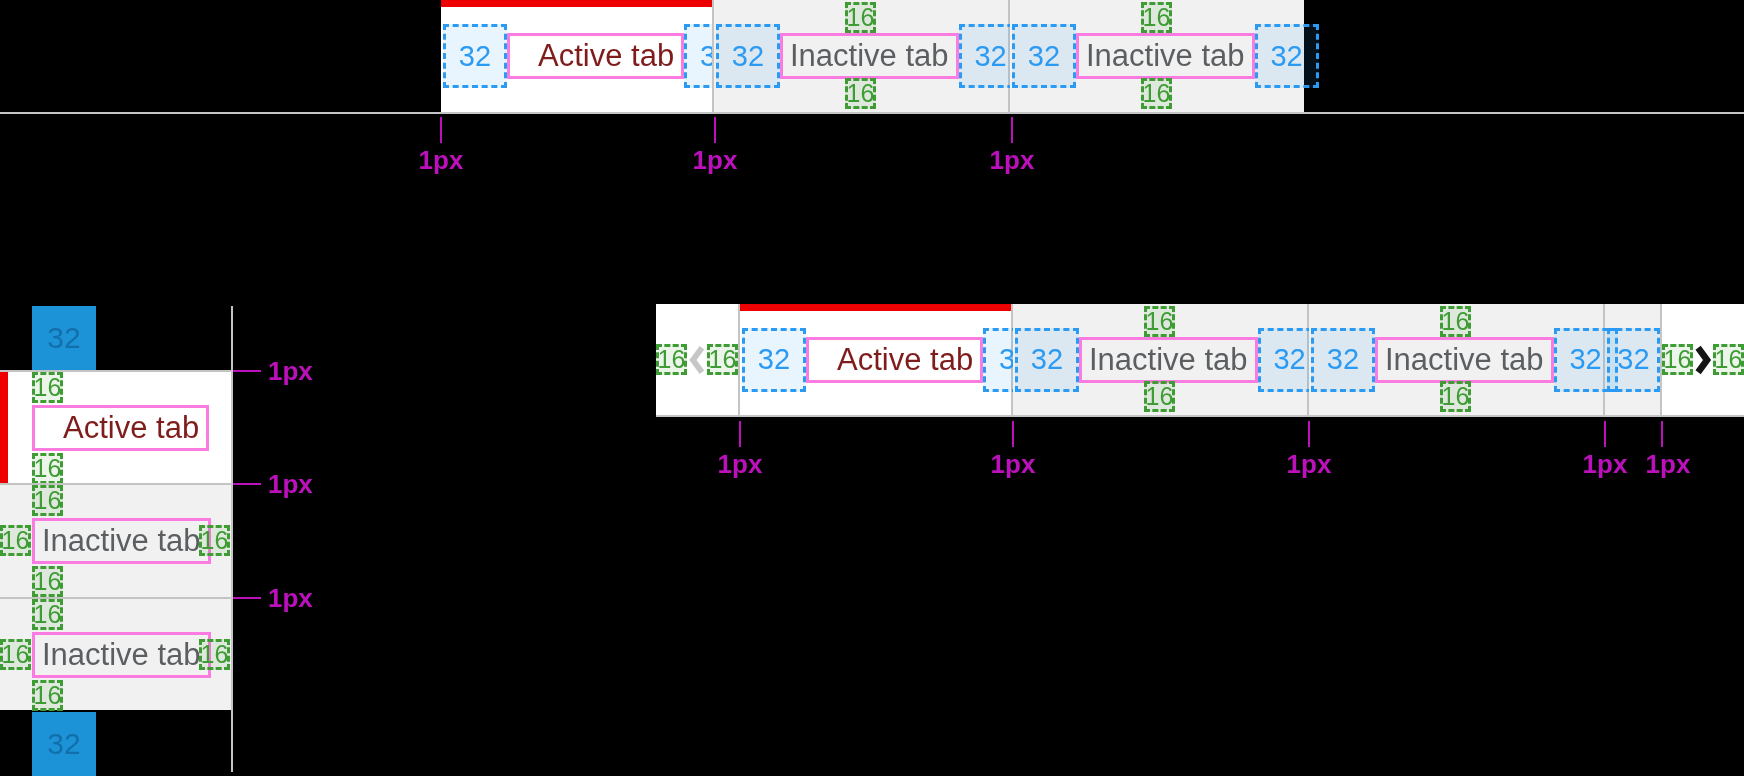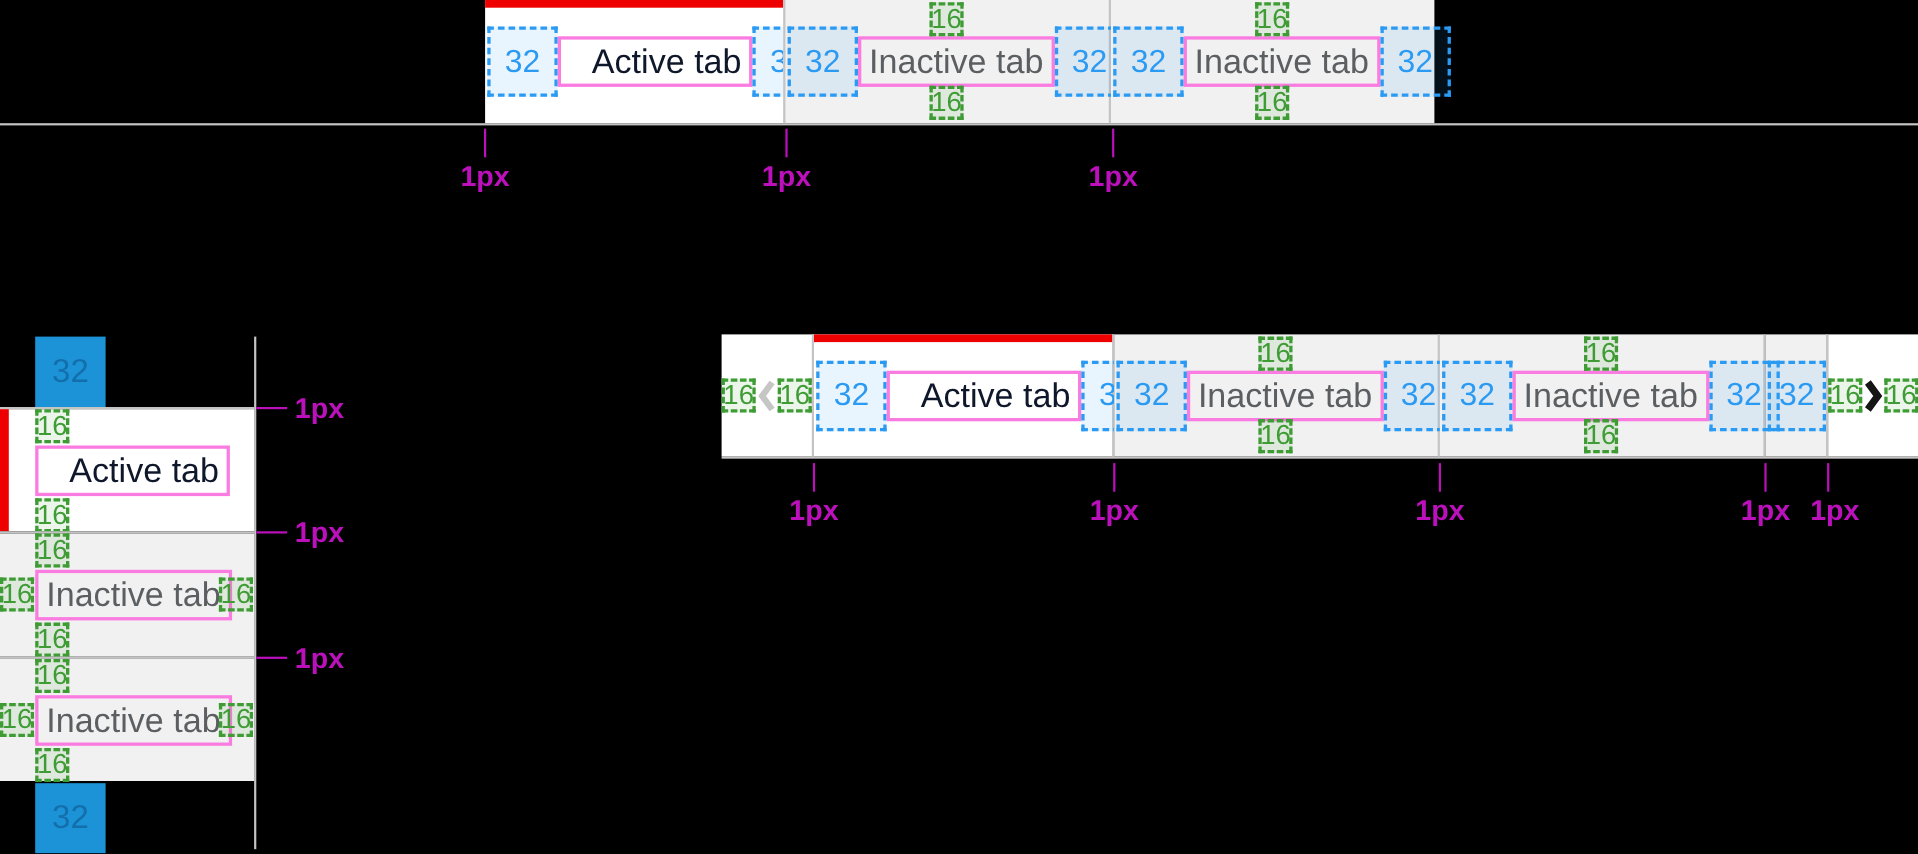--- a/index.html
+++ b/index.html
@@ -8,21 +8,21 @@
 
   
   .box32{box-sizing:border-box;width:64px;height:64px;border:3px dashed #2b9af3;
          background:rgba(43,154,243,0.10);color:#2b9af3;font-size:29px;
          display:flex;align-items:center;justify-content:center;flex:none;}
   .box16{box-sizing:border-box;width:31px;height:31px;border:3px dashed #3f9c35;
          background:rgba(63,156,53,0.10);color:#3f9c35;font-size:25px;
          display:flex;align-items:center;justify-content:center;flex:none;}
   .pinkbox{box-sizing:border-box;border:3px solid #fb7ce1;height:46px;padding:0 7px;
          display:flex;align-items:center;white-space:nowrap;font-size:31px;flex:none;}
-  .txt-active{color:#0f172a;padding-left:28px;}
+  .txt-active{color:#7f1d1d;padding-left:28px;}
   .txt-inactive{color:#5c5f62;}
 
   
   .tabbar{position:absolute;display:flex;}
   .tab{position:relative;box-sizing:border-box;display:flex;align-items:center;
        justify-content:space-between;padding:0 2px;height:100%;}
   .tab-active{background:#ffffff;}
   .tab-inactive{background:#f1f1f1;border-right:2px solid #c4c4c4;}
   .redbar-top{position:absolute;left:0;top:0;right:0;height:7px;background:#ee0000;}
   .redbar-left{position:absolute;left:0;top:0;bottom:0;width:8px;background:#ee0000;}

